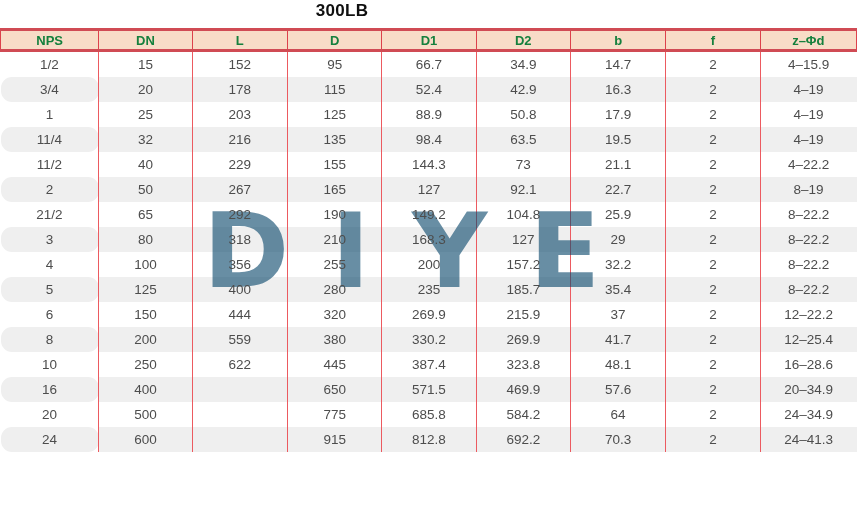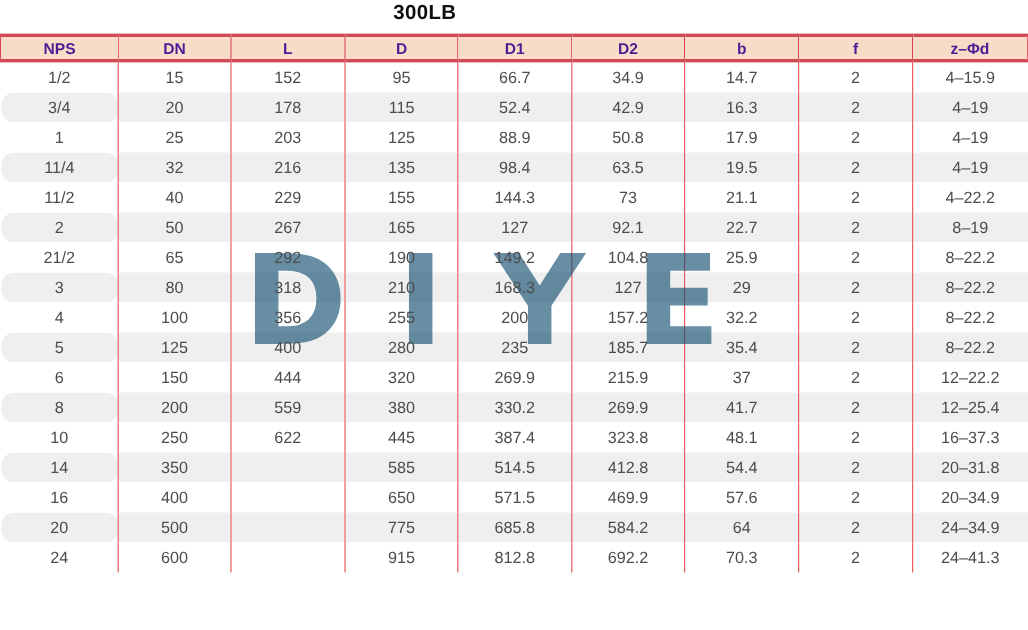--- a/index.html
+++ b/index.html
@@ -11,21 +11,21 @@
     position: relative;
     width: 857px;
     height: 525px;
     overflow: hidden;
     background: #ffffff;
     font-family: "Liberation Sans", sans-serif;
   }
   .title {
     position: absolute;
     top: 1px;
-    left: 12px;
+    left: 0;
     width: 684px;
     text-align: center;
     font-size: 17px;
     line-height: 20px;
     font-weight: bold;
     color: #0f0f0f;
     letter-spacing: 0.3px;
   }
   .table-wrap {
     position: absolute;
@@ -41,21 +41,21 @@
   table.dim-table thead th {
     background: #f8dcc7;
     border-left: 1px solid #dd414c;
     border-right: 1px solid #dd414c;
     border-top: 3px solid #d04b54;
     border-bottom: 3px solid #d04b54;
     height: 18px;
     padding: 0;
     font-size: 13px;
     font-weight: bold;
-    color: #4c1d95;
+    color: #15803d;
     text-align: center;
     position: relative;
     z-index: 10;
   }
   table.dim-table tbody td {
     border-left: 1px solid #ec5a60;
     border-right: 1px solid #ec5a60;
     border-top: none;
     border-bottom: none;
     height: 25px;
@@ -255,32 +255,21 @@
           </tr>
           <tr>
             <td>10</td>
             <td>250</td>
             <td>622</td>
             <td>445</td>
             <td>387.4</td>
             <td>323.8</td>
             <td>48.1</td>
             <td>2</td>
-            <td>16–37.3</td>
-          </tr>
-          <tr>
-            <td>14</td>
-            <td>350</td>
-            <td></td>
-            <td>585</td>
-            <td>514.5</td>
-            <td>412.8</td>
-            <td>54.4</td>
-            <td>2</td>
-            <td>20–31.8</td>
+            <td>16–28.6</td>
           </tr>
           <tr>
             <td>16</td>
             <td>400</td>
             <td></td>
             <td>650</td>
             <td>571.5</td>
             <td>469.9</td>
             <td>57.6</td>
             <td>2</td>

